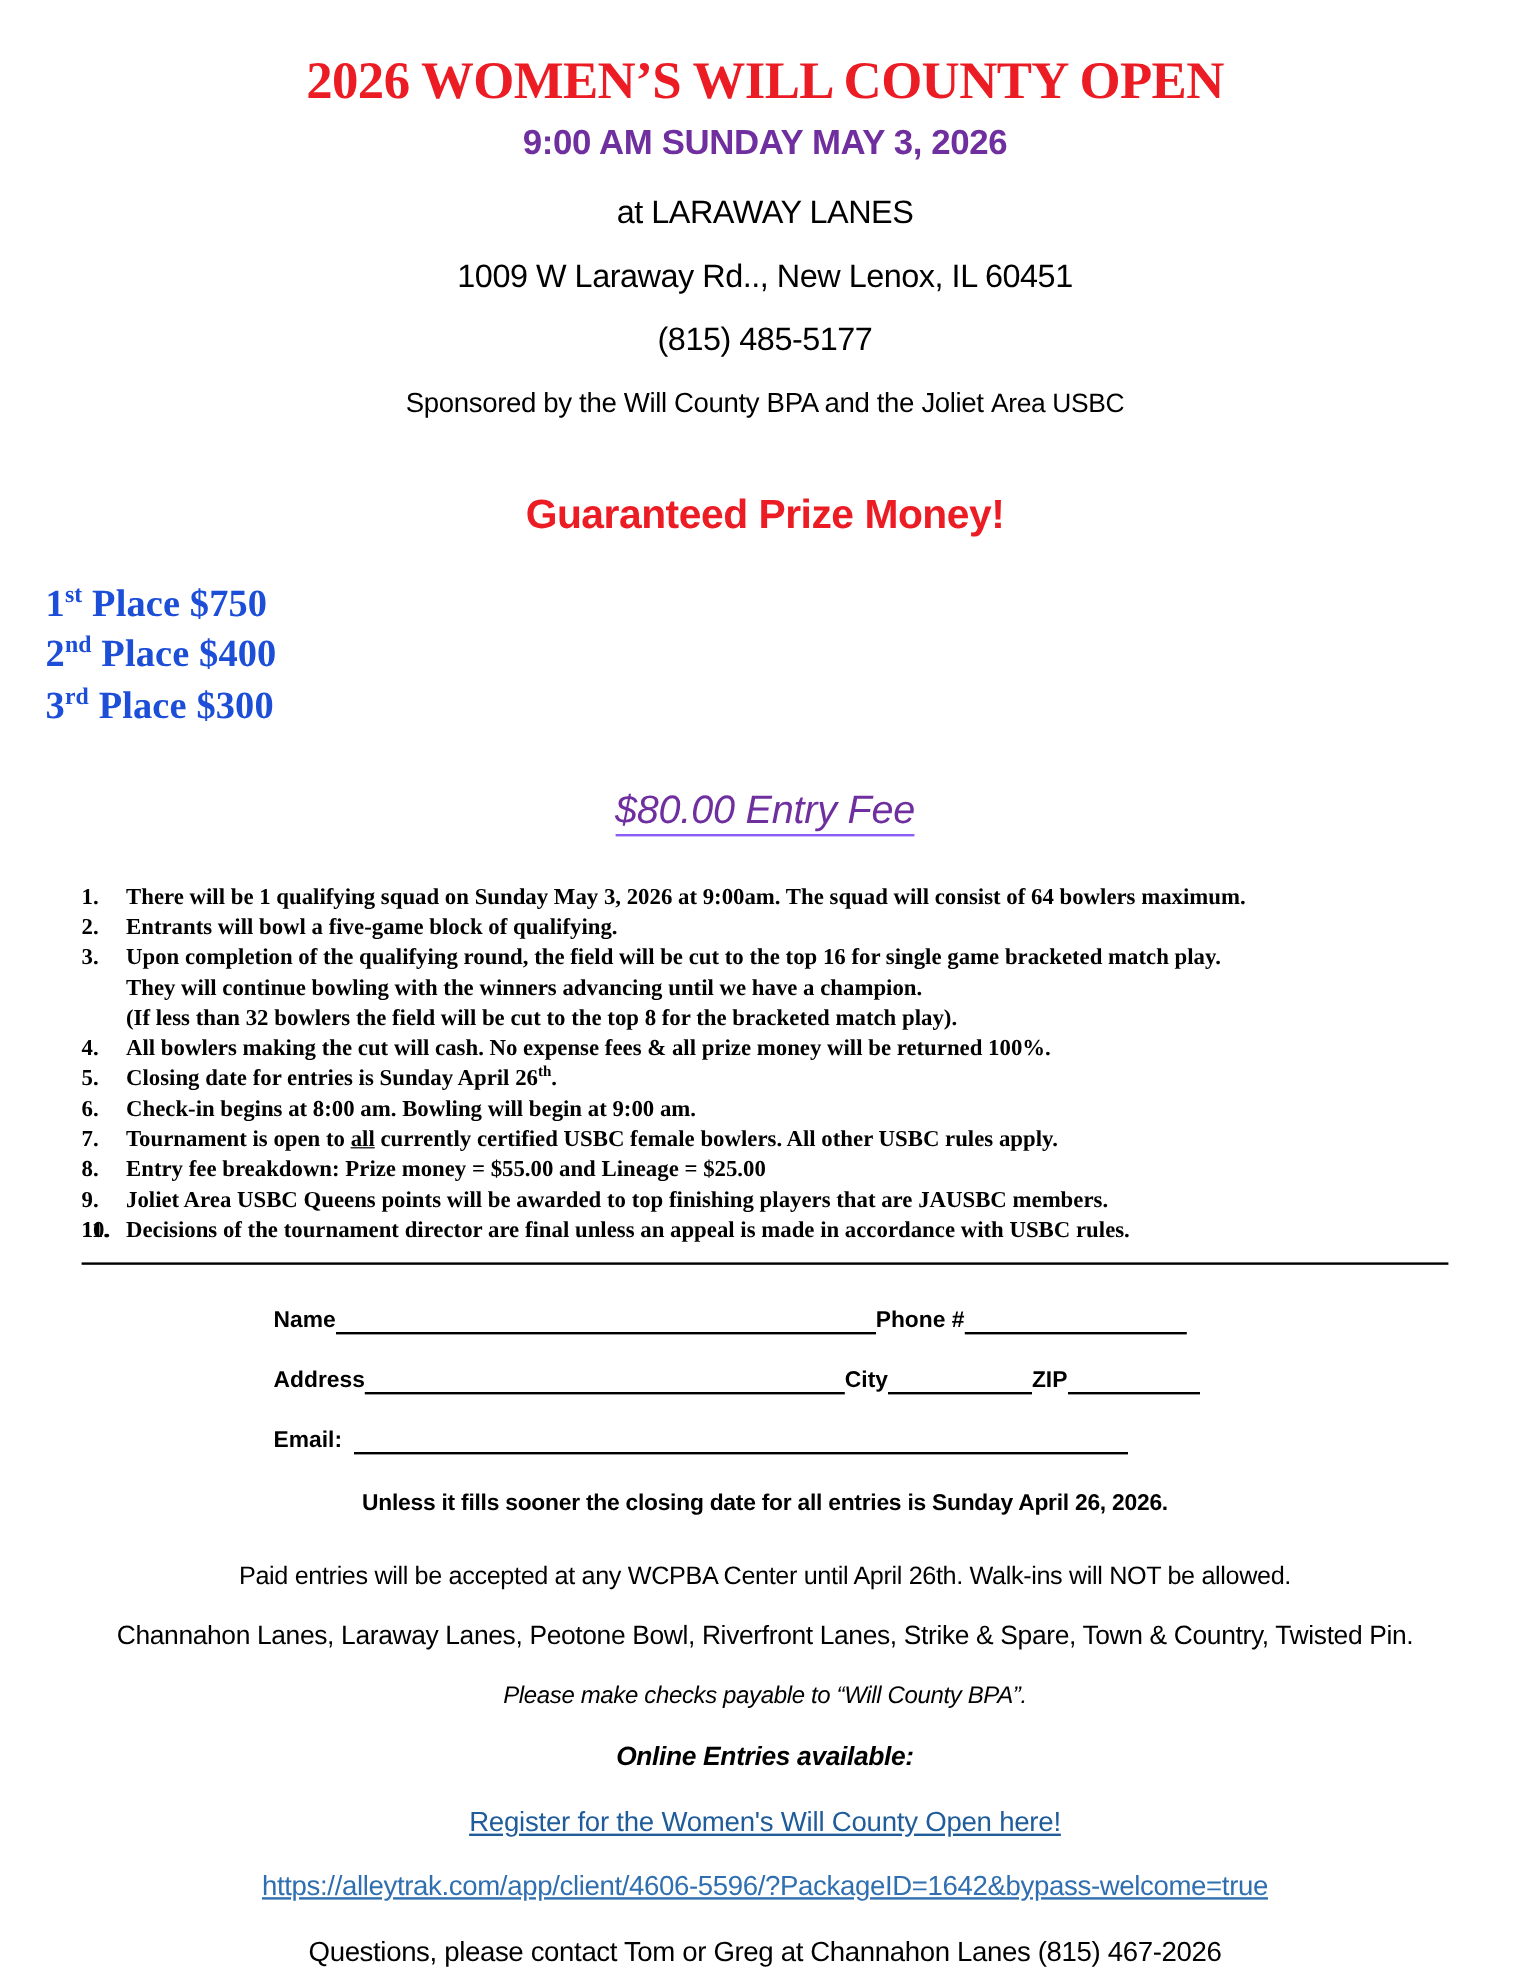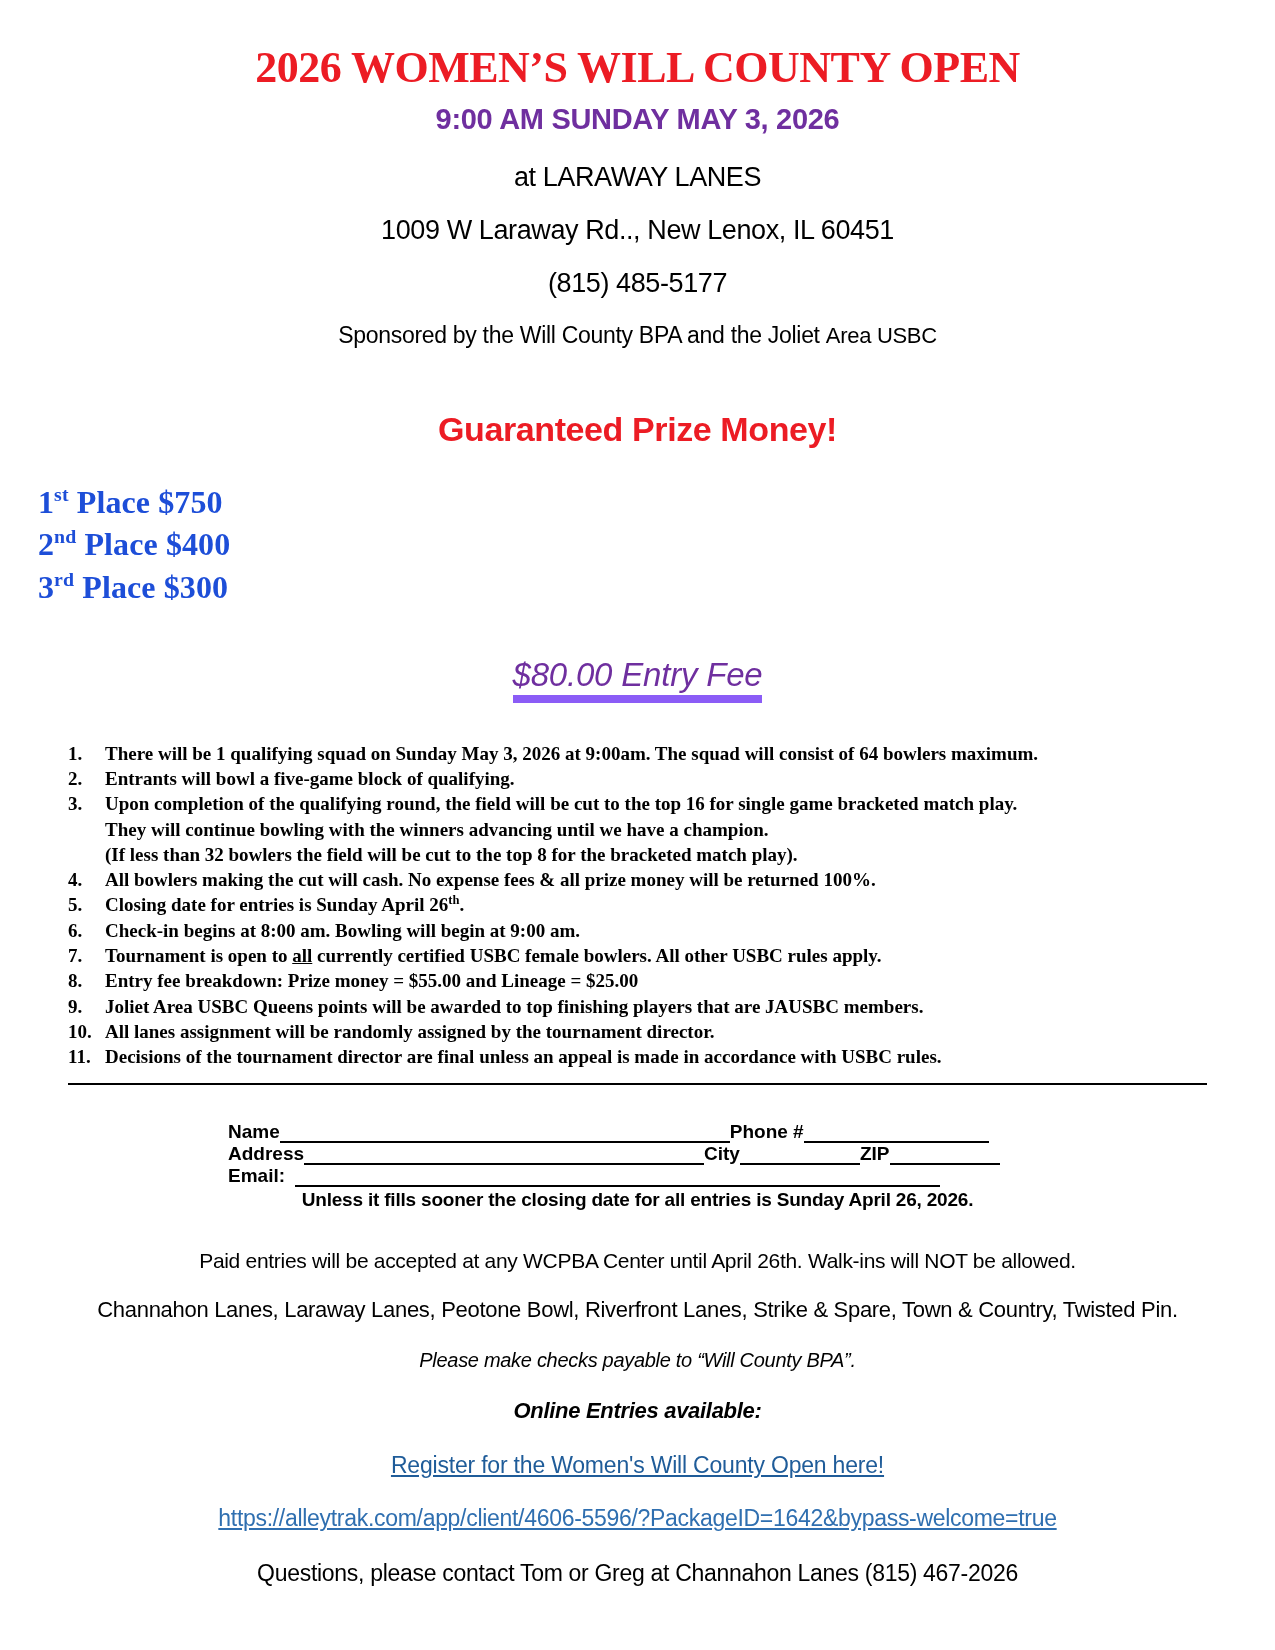--- a/index.html
+++ b/index.html
@@ -109,21 +109,21 @@
     text-align: center;
     padding-top: 48px;
   }
   .entry-fee {
     display: inline-block;
     font-family: "Liberation Sans", sans-serif;
     font-style: italic;
     font-weight: normal;
     font-size: 33px;
     color: #6f2f9f;
-    border-bottom: 8px solid #8b5cf6;
+    border-bottom: 2px solid #8b5cf6;
     padding-bottom: 1px;
     letter-spacing: -0.2px;
   }
 
   
   .rules {
     margin: 0;
     padding: 38px 0 0 0;
     list-style: none;
     font-family: "Liberation Serif", serif;
@@ -166,20 +166,21 @@
   .form {
     padding-top: 36px;
     font-family: "Liberation Sans", sans-serif;
     font-weight: bold;
     font-size: 19px;
   }
   .form-row {
     display: flex;
     align-items: flex-end;
     padding: 0 0 0 228px;
+    margin-bottom: 28px;
     white-space: nowrap;
   }
   .form-row .lbl {
     flex: 0 0 auto;
   }
   .fill {
     display: inline-block;
     border-bottom: 2px solid #000;
     height: 19px;
   }
@@ -252,21 +253,21 @@
   <ol class="rules">
     <li><span class="num">1.</span><span>There will be 1 qualifying squad on Sunday May 3, 2026 at 9:00am.  The squad will consist of 64 bowlers maximum.</span></li>
     <li><span class="num">2.</span><span>Entrants will bowl a five-game block of qualifying.</span></li>
     <li><span class="num">3.</span><span>Upon completion of the qualifying round, the field will be cut to the top 16 for single game bracketed match play.</span><span class="sub">They will continue bowling with the winners advancing until we have a champion.</span><span class="sub"> (If less than 32 bowlers the field will be cut to the top 8 for the bracketed match play).</span></li>
     <li><span class="num">4.</span><span>All bowlers making the cut will cash.  No expense fees &amp; all prize money will be returned 100%.</span></li>
     <li><span class="num">5.</span><span>Closing date for entries is Sunday April 26</span><sup>th</sup><span>.</span></li>
     <li><span class="num">6.</span><span>Check-in begins at 8:00 am.  Bowling will begin at 9:00 am.</span></li>
     <li><span class="num">7.</span><span>Tournament is open to </span><u>all</u><span> currently certified USBC female bowlers.  All other USBC rules apply.</span></li>
     <li><span class="num">8.</span><span>Entry fee breakdown: Prize money = $55.00 and Lineage = $25.00</span></li>
     <li><span class="num">9.</span><span>Joliet Area USBC Queens points will be awarded to top finishing players that are JAUSBC members.</span></li>
-    <li><span class="num">10.</span><span>All lanes assignment will be randomly assigned by the tournament director.</span></li>
+    <li><span class="num">10.</span></li>
     <li><span class="num">11.</span><span>Decisions of the tournament director are final unless an appeal is made in accordance with USBC rules.</span></li>
   </ol>
 
   <div class="divider"></div>
 
   <div class="form">
     <div class="form-row">
       <span class="lbl">Name</span>
       <span class="fill fill-name"></span>
       <span class="lbl">Phone #</span>

